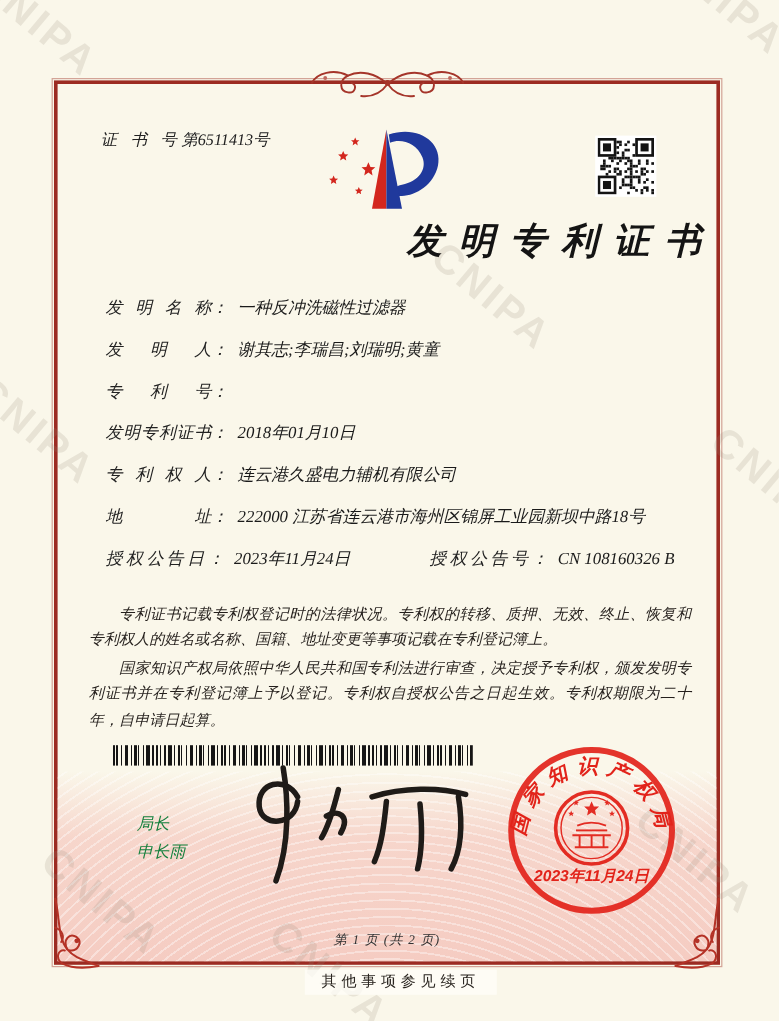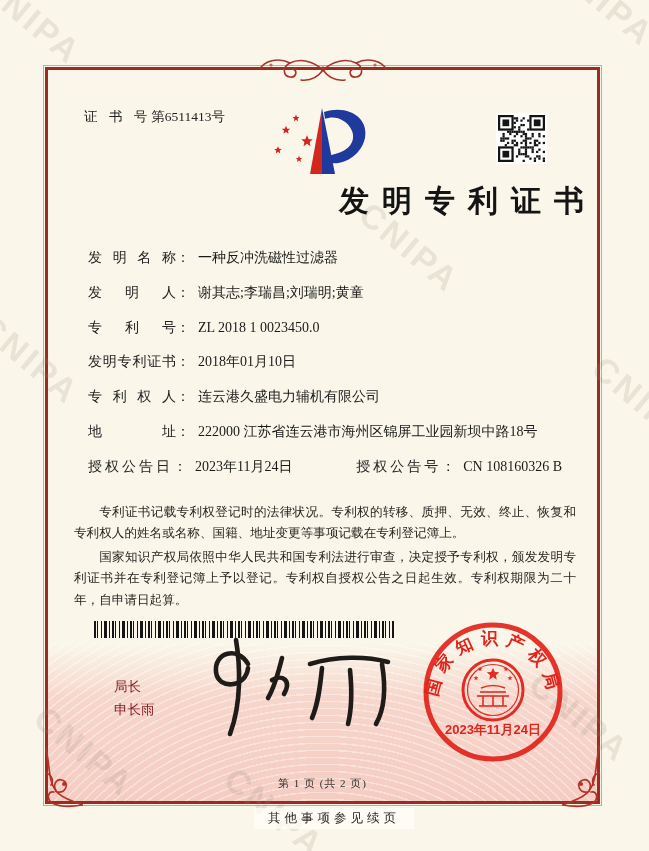--- a/index.html
+++ b/index.html
@@ -35,21 +35,21 @@
   }
   .pink-zone::after{
     content:"";position:absolute;inset:0;
     background:repeating-radial-gradient(circle at 50% 250%,rgba(255,255,255,0.55) 0 1.5px,rgba(255,255,255,0) 1.5px 7px);
     opacity:.7;
   }
   .corner-flourish{position:absolute;z-index:2;}
   .corner-flourish.bl{left:-6px;bottom:-8px;}
   .corner-flourish.br{right:-6px;bottom:-8px;transform:scaleX(-1);}
   
-  .content{position:absolute;inset:0;z-index:2;}
+  .content{position:absolute;inset:0;z-index:2;font-style:italic;}
   .cert-no{
     position:absolute;left:36px;top:38px;font-size:13.5px;color:#222;
   }
   .cert-no .lbl{letter-spacing:4px;}
   .qr{
     position:absolute;right:50px;top:43px;width:47px;height:47px;
     background:#fff;padding:2px;
   }
   .logo{position:absolute;left:224px;top:30px;width:104px;height:78px;}
   .title{
@@ -84,21 +84,21 @@
       #151515 0 2px,transparent 2px 3px,
       #151515 3px 4px,transparent 4px 7px,
       #151515 7px 8px,transparent 8px 10px,
       #151515 10px 13px,transparent 13px 15px,
       #151515 15px 16px,transparent 16px 18px);
   }
   
   .signer{
     position:absolute;left:66px;top:606px;
     font-family:"Liberation Sans","DejaVu Sans",sans-serif;
-    font-size:13.5px;color:#7f1d1d;line-height:1.7;
+    font-size:13.5px;color:#15803d;line-height:1.7;
   }
   .signature{position:absolute;left:138px;top:560px;}
   
   .seal{position:absolute;left:371px;top:548px;width:148px;height:148px;}
   
   .page-info{
     position:absolute;left:0;right:0;bottom:10px;text-align:center;
     font-size:11px;color:#333;letter-spacing:1px;
   }
   
@@ -297,21 +297,20 @@
         <span class="fvalue">一种反冲洗磁性过滤器</span>
       </div>
       <div class="frow">
         <span class="flabel">发明人</span>
           <span class="fcolon">：</span>
         <span class="fvalue">谢其志;李瑞昌;刘瑞明;黄童</span>
       </div>
       <div class="frow">
         <span class="flabel">专利号</span>
           <span class="fcolon">：</span>
-        <span class="fvalue">ZL 2018 1 0023450.0</span>
       </div>
       <div class="frow">
         <span class="flabel">发明专利证书</span>
           <span class="fcolon">：</span>
         <span class="fvalue">2018年01月10日</span>
       </div>
       <div class="frow">
         <span class="flabel">专利权人</span>
           <span class="fcolon">：</span>
         <span class="fvalue">连云港久盛电力辅机有限公司</span>

